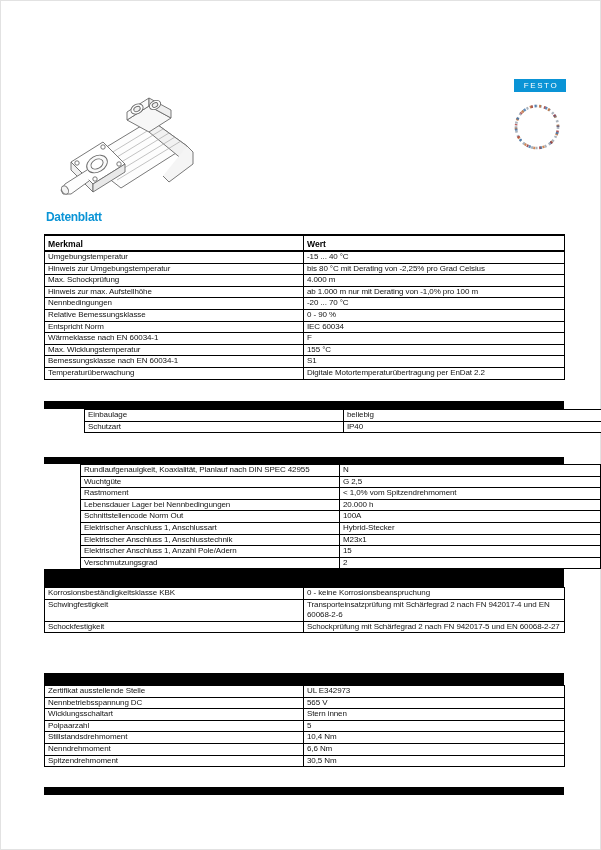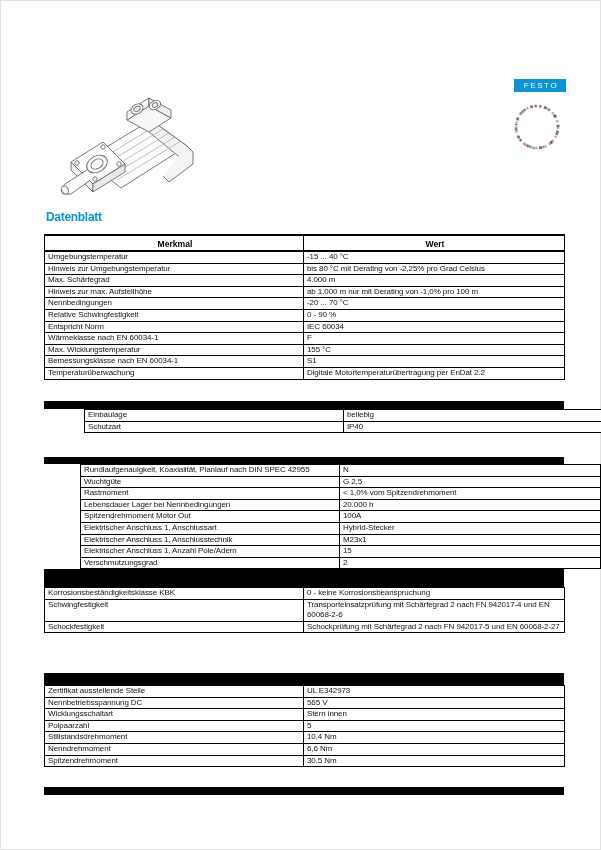--- a/index.html
+++ b/index.html
@@ -35,21 +35,21 @@
   table.spec col.c1{width:259px;}
   table.spec col.c2{width:261px;}
   table.spec td{
     border:1px solid #000;
     font-size:8px;line-height:10.5px;letter-spacing:-0.1px;
     color:#141414;height:10.6px;padding:0 1px 0 3px;
     overflow:hidden;white-space:nowrap;vertical-align:top;
   }
   table.spec th{
     border:1px solid #000;border-top:2.5px solid #000;border-bottom:2px solid #000;
-    font-size:8.6px;font-weight:bold;text-align:center;color:#000;
+    font-size:8.6px;font-weight:bold;text-align:left;color:#000;
     height:13px;padding:1px 1px 0 3px;line-height:12px;
   }
   #t1{top:233px;}
   #t2{top:408px;margin-left:40px;}
   #t3{top:463px;margin-left:36px;}
   #t4{top:586px;}
   #t4 tr.tall td{height:21px;white-space:normal;}
   #t5{top:684px;}
   
   .bar{position:absolute;left:43px;width:520px;background:#000;}
@@ -132,33 +132,33 @@
     </tr>
     <tr>
           <td>Umgebungstemperatur</td>
           <td>-15 ... 40 °C</td>
         </tr>
     <tr>
           <td>Hinweis zur Umgebungstemperatur</td>
           <td>bis 80 °C mit Derating von -2,25% pro Grad Celsius</td>
         </tr>
     <tr>
-          <td>Max. Schärfegrad</td>
+          <td>Max. Schockprüfung</td>
           <td>4.000 m</td>
         </tr>
     <tr>
           <td>Hinweis zur max. Aufstellhöhe</td>
           <td>ab 1.000 m nur mit Derating von -1,0% pro 100 m</td>
         </tr>
     <tr>
           <td>Nennbedingungen</td>
           <td>-20 ... 70 °C</td>
         </tr>
     <tr>
-          <td>Relative Schwingfestigkeit</td>
+          <td>Relative Bemessungsklasse</td>
           <td>0 - 90 %</td>
         </tr>
     <tr>
           <td>Entspricht Norm</td>
           <td>IEC 60034</td>
         </tr>
     <tr>
           <td>Wärmeklasse nach EN 60034-1</td>
           <td>F</td>
         </tr>
@@ -214,21 +214,21 @@
         </tr>
     <tr>
           <td>Rastmoment</td>
           <td>&lt; 1,0% vom Spitzendrehmoment</td>
         </tr>
     <tr>
           <td>Lebensdauer Lager bei Nennbedingungen</td>
           <td>20.000 h</td>
         </tr>
     <tr>
-          <td>Spitzendrehmoment Motor Out</td>
+          <td>Schnittstellencode Norm Out</td>
           <td>100A</td>
         </tr>
     <tr>
           <td>Elektrischer Anschluss 1, Anschlussart</td>
           <td>Hybrid-Stecker</td>
         </tr>
     <tr>
           <td>Elektrischer Anschluss 1, Anschlusstechnik</td>
           <td>M23x1</td>
         </tr>

